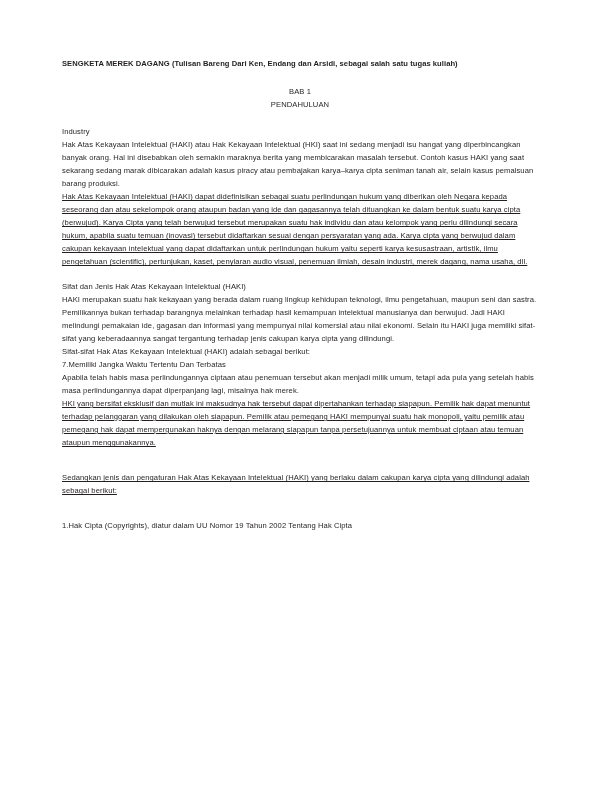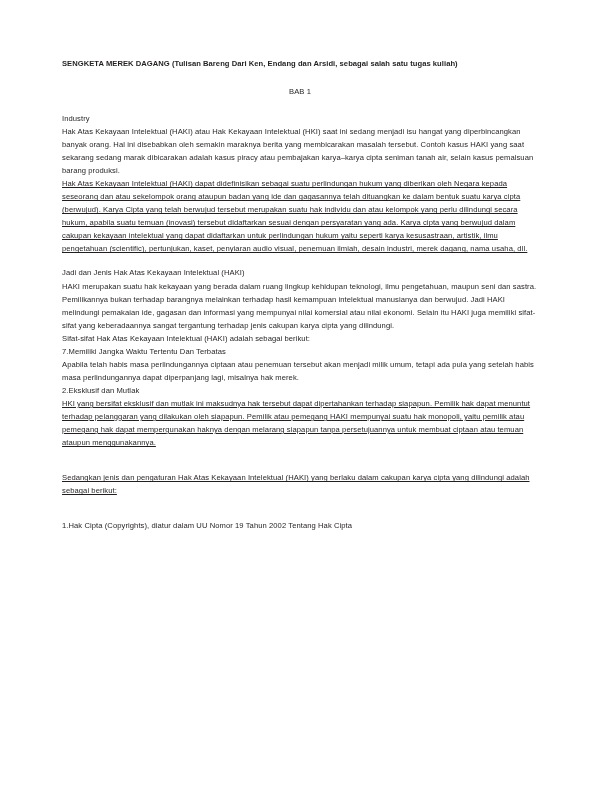--- a/index.html
+++ b/index.html
@@ -58,35 +58,35 @@
 </head>
 <body>
 
 <div class="page">
   <div class="doc-body">
 
     <div class="title-line">SENGKETA MEREK DAGANG (Tulisan Bareng Dari Ken, Endang dan Arsidi, sebagai salah satu tugas kuliah)</div>
 
     <div class="chapter">
       <div class="heading">BAB 1</div>
+      <div class="heading">PENDAHULUAN</div>
     </div>
 
     <div class="heading">Industry</div>
 
     <p class="para">Hak Atas Kekayaan Intelektual (HAKI) atau Hak Kekayaan Intelektual (HKI) saat ini sedang menjadi isu hangat yang diperbincangkan banyak orang. Hal ini disebabkan oleh semakin maraknya berita yang membicarakan masalah tersebut. Contoh kasus HAKI yang saat sekarang sedang marak dibicarakan adalah kasus piracy atau pembajakan karya–karya cipta seniman tanah air, selain kasus pemalsuan barang produksi.</p>
     <p class="para spaced">Hak Atas Kekayaan Intelektual (HAKI) dapat didefinisikan sebagai suatu perlindungan hukum yang diberikan oleh Negara kepada seseorang dan atau sekelompok orang ataupun badan yang ide dan gagasannya telah dituangkan ke dalam bentuk suatu karya cipta (berwujud). Karya Cipta yang telah berwujud tersebut merupakan suatu hak individu dan atau kelompok yang perlu dilindungi secara hukum, apabila suatu temuan (inovasi) tersebut didaftarkan sesuai dengan persyaratan yang ada. Karya cipta yang berwujud dalam cakupan kekayaan intelektual yang dapat didaftarkan untuk perlindungan hukum yaitu seperti karya kesusastraan, artistik, ilmu pengetahuan (scientific), pertunjukan, kaset, penyiaran audio visual, penemuan ilmiah, desain industri, merek dagang, nama usaha, dll.</p>
 
-    <div class="heading">Jadi dan Jenis Hak Atas Kekayaan Intelektual (HAKI)</div>
+    <div class="heading">Sifat dan Jenis Hak Atas Kekayaan Intelektual (HAKI)</div>
     <p class="para">HAKI merupakan suatu hak kekayaan yang berada dalam ruang lingkup kehidupan teknologi, ilmu pengetahuan, maupun seni dan sastra. Pemilikannya bukan terhadap barangnya melainkan terhadap hasil kemampuan intelektual manusianya dan berwujud. Jadi HAKI melindungi pemakaian ide, gagasan dan informasi yang mempunyai nilai komersial atau nilai ekonomi. Selain itu HAKI juga memiliki sifat-sifat yang keberadaannya sangat tergantung terhadap jenis cakupan karya cipta yang dilindungi.</p>
     <p class="para">Sifat-sifat Hak Atas Kekayaan Intelektual (HAKI) adalah sebagai berikut:</p>
 
     <div class="heading">7.Memiliki Jangka Waktu Tertentu Dan Terbatas</div>
     <p class="para">Apabila telah habis masa perlindungannya ciptaan atau penemuan tersebut akan menjadi milik umum, tetapi ada pula yang setelah habis masa perlindungannya dapat diperpanjang lagi, misalnya hak merek.</p>
 
-    <div class="heading">2.Eksklusif dan Mutlak</div>
     <p class="para spaced">HKI yang bersifat eksklusif dan mutlak ini maksudnya hak tersebut dapat dipertahankan terhadap siapapun. Pemilik hak dapat menuntut terhadap pelanggaran yang dilakukan oleh siapapun. Pemilik atau pemegang HAKI mempunyai suatu hak monopoli, yaitu pemilik atau pemegang hak dapat mempergunakan haknya dengan melarang siapapun tanpa persetujuannya untuk membuat ciptaan atau temuan ataupun menggunakannya.</p>
 
     <div class="small-gap"></div>
 
     <p class="para spaced">Sedangkan jenis dan pengaturan Hak Atas Kekayaan Intelektual (HAKI) yang berlaku dalam cakupan karya cipta yang dilindungi adalah sebagai berikut:</p>
 
     <div class="small-gap"></div>
 
     <div class="heading">1.Hak Cipta (Copyrights), diatur dalam UU Nomor 19 Tahun 2002 Tentang Hak Cipta</div>
 

